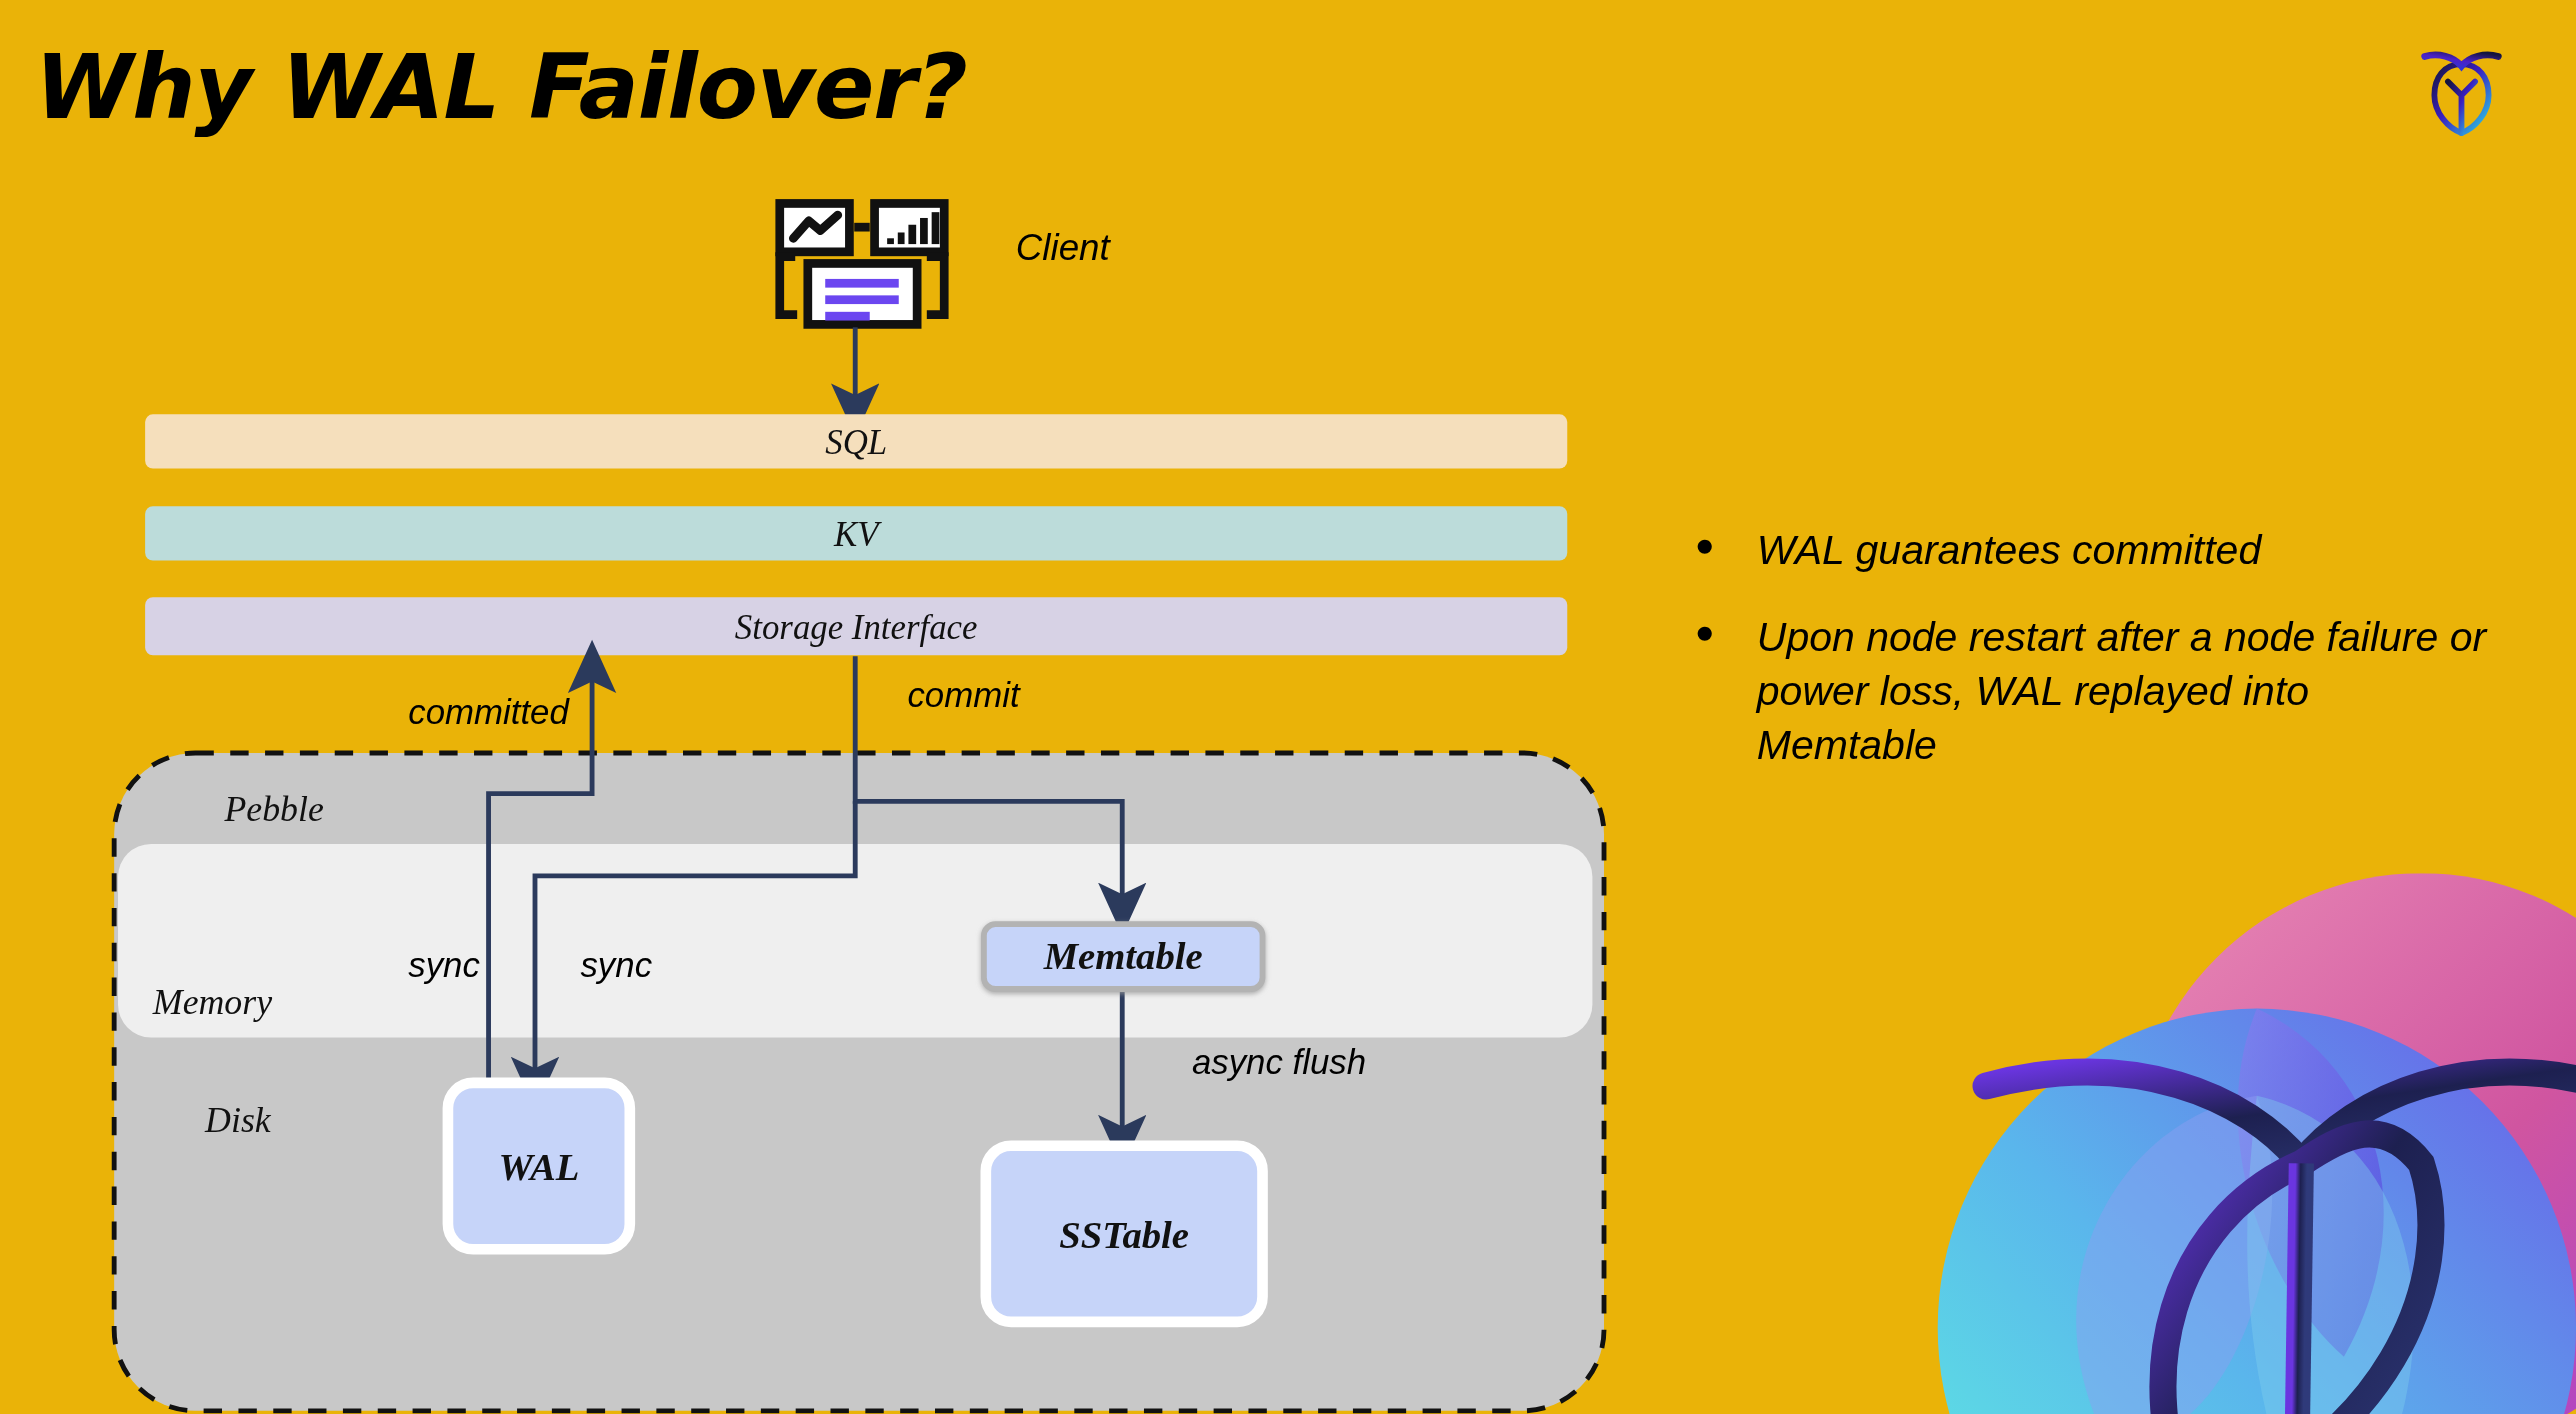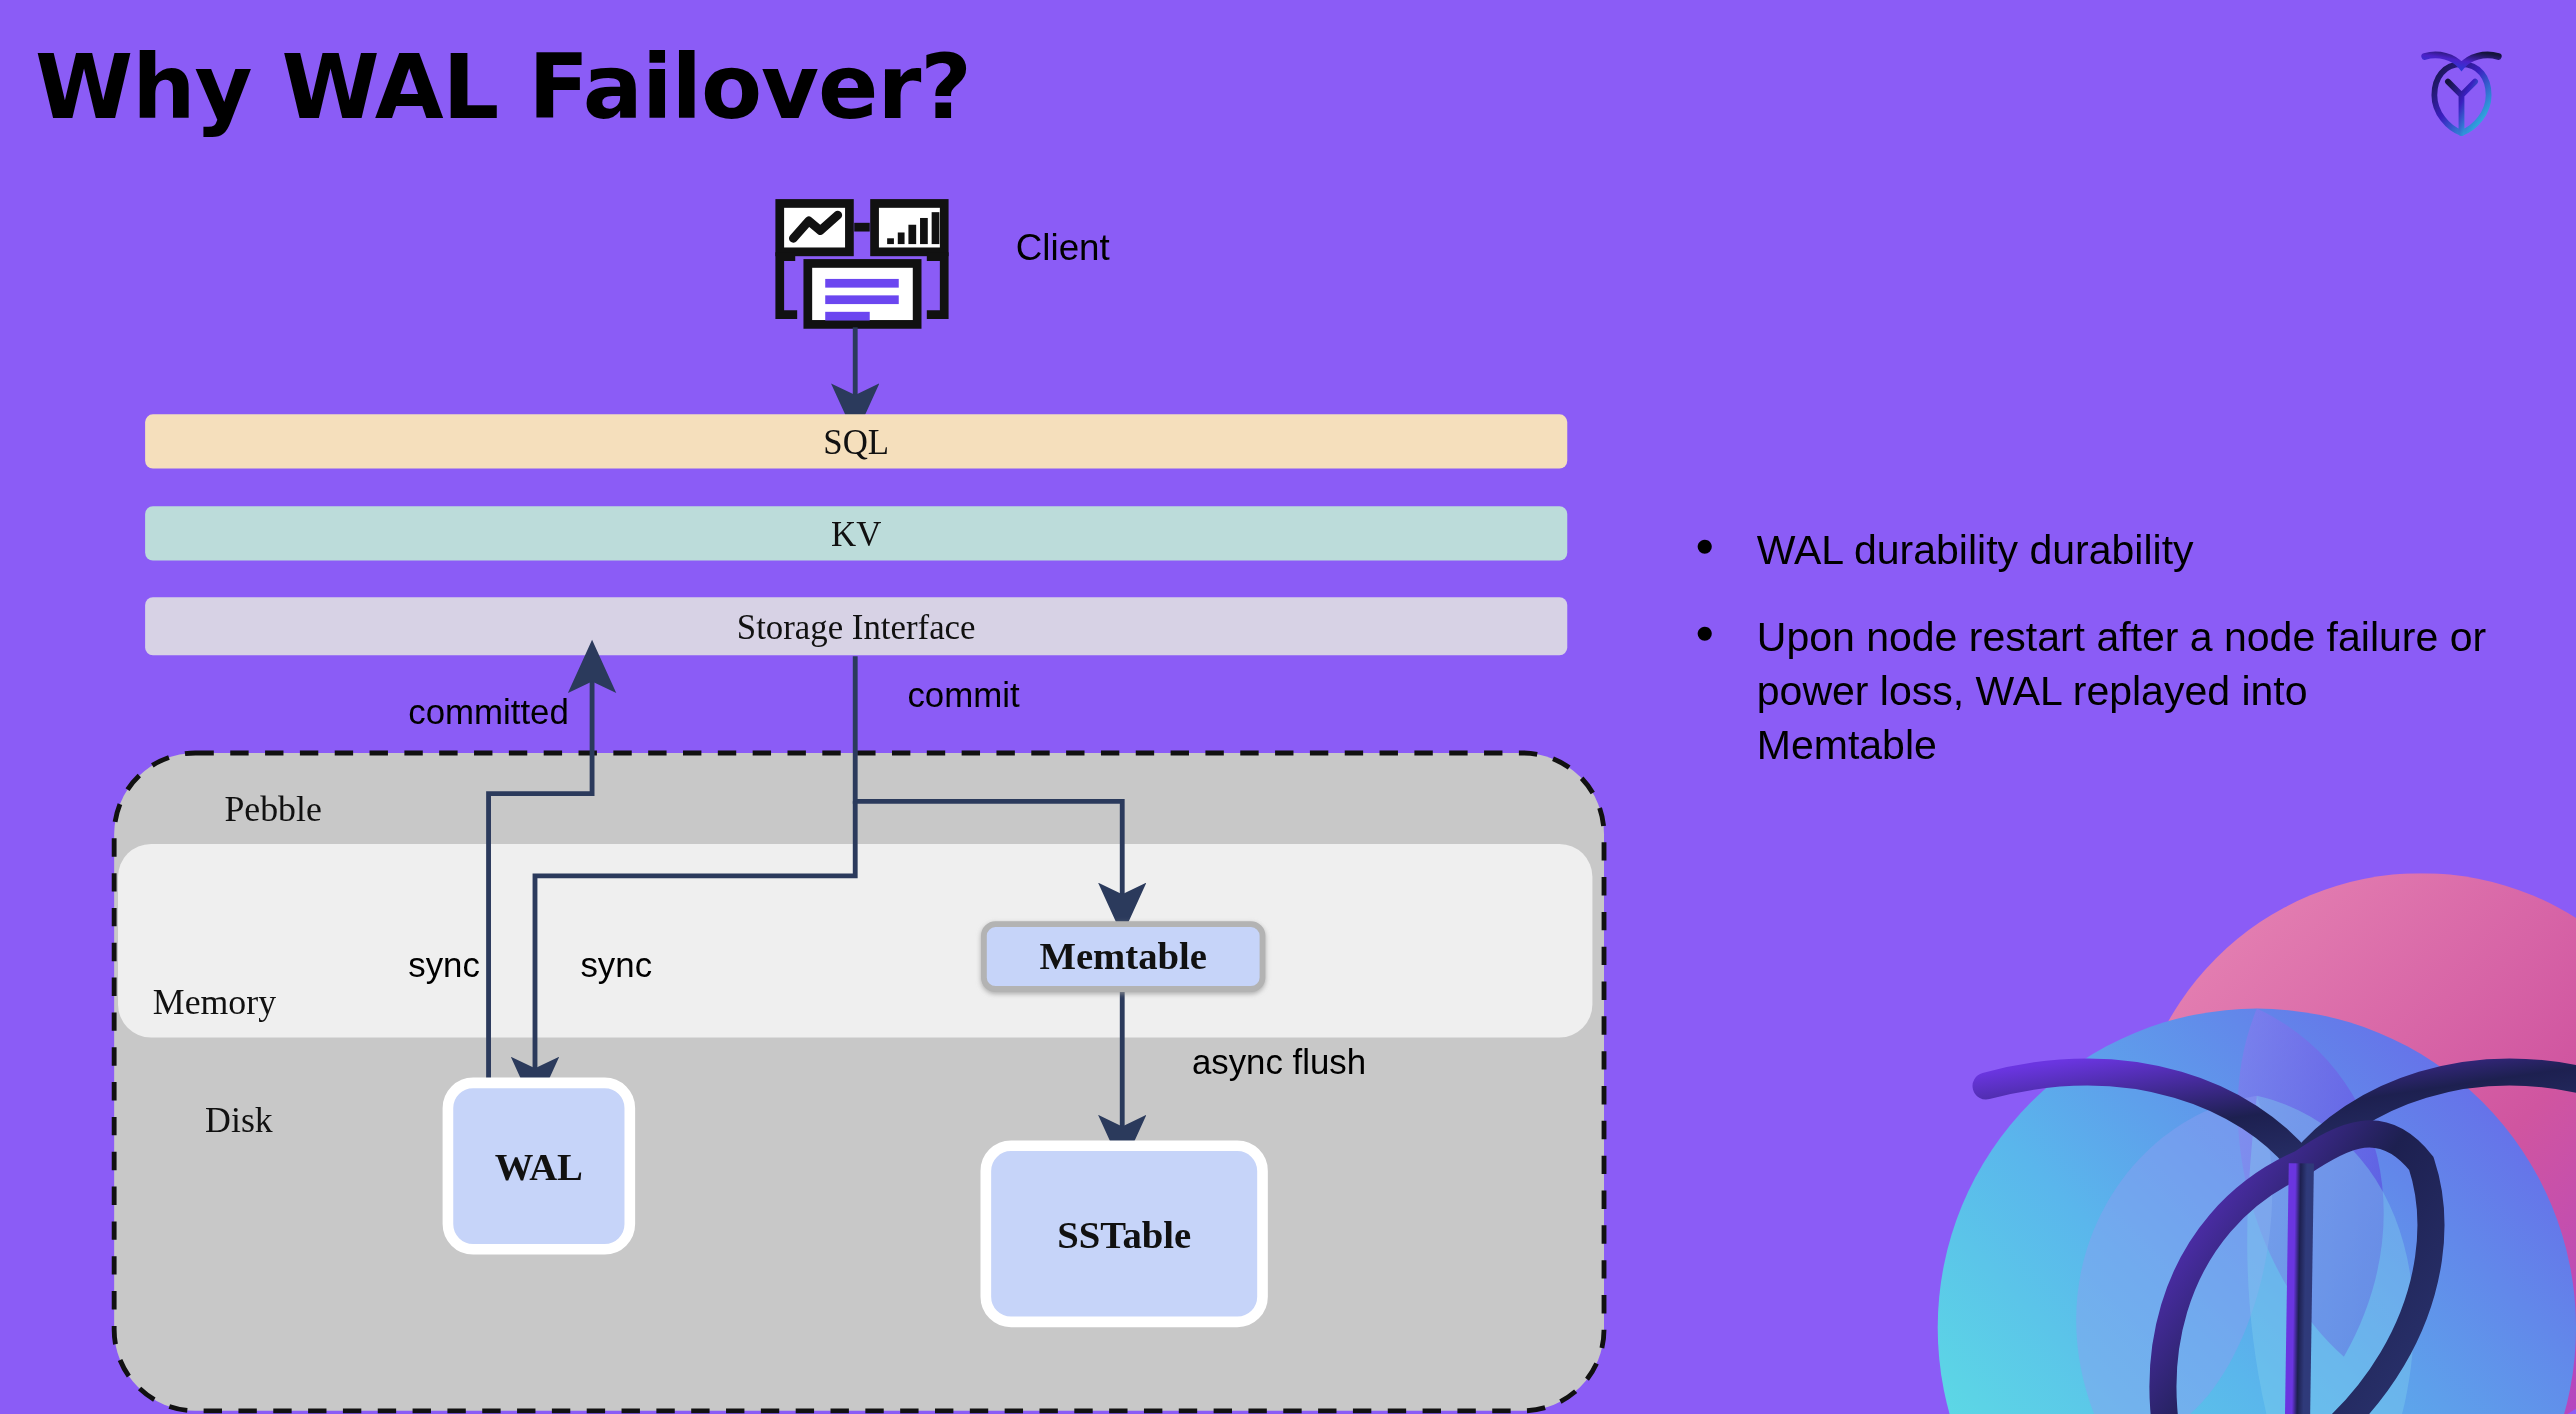--- a/index.html
+++ b/index.html
@@ -1,18 +1,18 @@
 <!DOCTYPE html>
 <html><head>
 <meta charset="utf-8">
 <style>
   html,body{margin:0;padding:0;background:#ffffff;}
   body{width:2576px;height:1415px;position:relative;overflow:hidden;
        font-family:"Liberation Sans",sans-serif;}
-  .slide{position:absolute;inset:0;background:#8b5cf6;overflow:hidden;}
+  .slide{position:absolute;inset:0;background:#eab308;overflow:hidden;font-style:italic;}
 
   
   #page-title{
     position:absolute;left:35px;top:41px;
     font-family:"DejaVu Sans",sans-serif;
     font-weight:bold;font-size:89px;letter-spacing:-1px;
     color:#000;line-height:1.05;white-space:nowrap;
   }
 
   
@@ -145,21 +145,21 @@
 
     <g>
       <rect x="1019" y="1184" width="286" height="182" rx="26" fill="#c6d4f9" stroke="#ffffff" stroke-width="11"></rect>
       <text class="svg-serif" x="1162" y="1290" font-size="40" font-weight="bold" text-anchor="middle" fill="#111">SSTable</text>
     </g>
   </svg>
 
   <div id="bullets">
     <div class="bullet-row">
       <span class="bullet-dot">●</span>
-      <span class="bullet-text">WAL durability durability</span>
+      <span class="bullet-text">WAL guarantees committed</span>
     </div>
     <div class="bullet-row">
       <span class="bullet-dot">●</span>
       <span class="bullet-text">Upon node restart after a node failure or power loss, WAL replayed into Memtable</span>
     </div>
   </div>
 
   <svg id="corner-art" viewBox="0 0 760 560">
     <defs>
       <linearGradient id="gPink" x1="0" y1="0" x2="1" y2="1">

